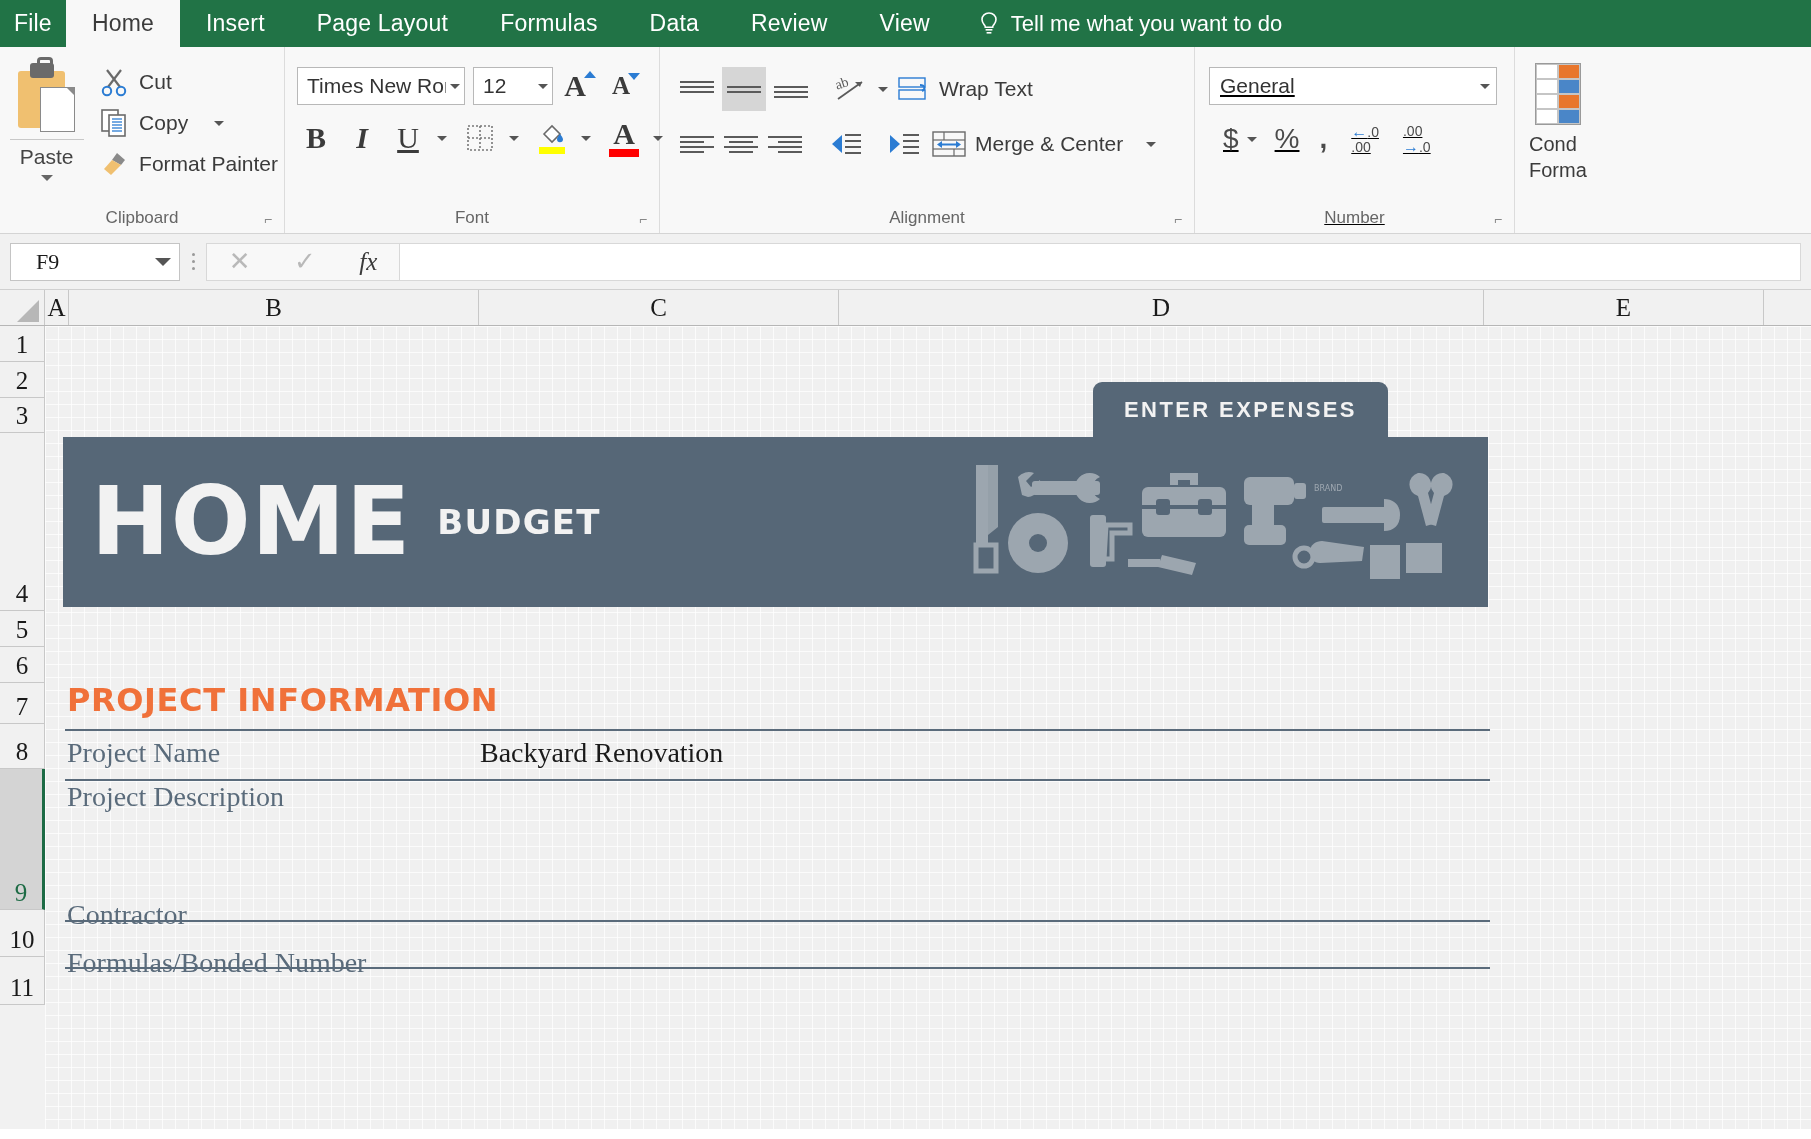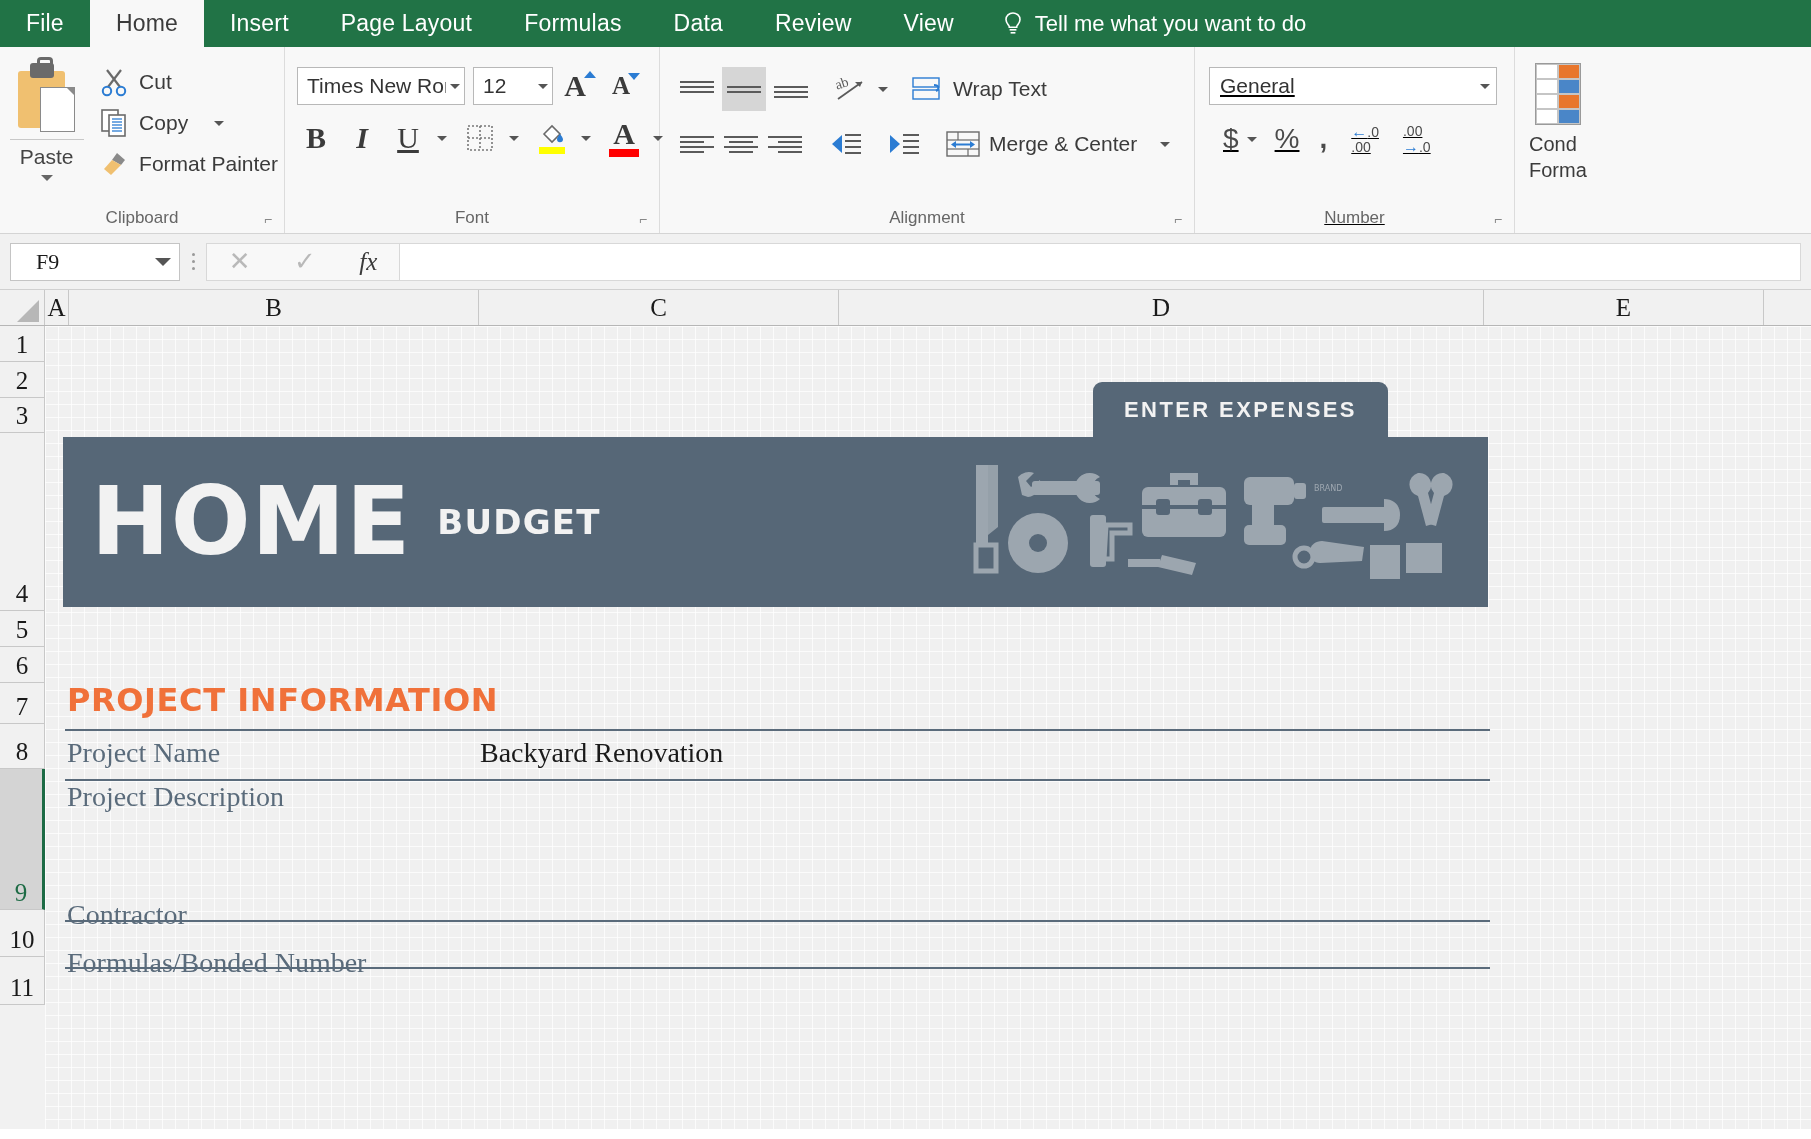--- a/index.html
+++ b/index.html
@@ -20,21 +20,21 @@
   }
   .tab {
     display: flex; align-items: center; justify-content: center;
     padding: 0 26px;
     color: #ffffff;
     font-size: 23px;
     letter-spacing: .2px;
     white-space: nowrap;
     cursor: default;
   }
-  .tab.file { padding: 0 26px; }
+  .tab.file { padding: 0 14px; }
   .tab.active {
     background: #f8f8f8;
     color: #3b3b3b;
   }
   .tellme {
     display: flex; align-items: center;
     padding: 0 14px 0 22px;
     color: #ffffff; font-size: 22px;
     white-space: nowrap;
   }
@@ -139,21 +139,21 @@
   .tri-dn { width:0;height:0;border-left:6px solid transparent;border-right:6px solid transparent;border-top:7px solid #2b7cd3; }
   .bid { font-size: 30px; color: #3b3b3b; font-family: "Liberation Serif", serif; }
   .smallcaret { width:0;height:0;border-left:5px solid transparent;border-right:5px solid transparent;border-top:5px solid #555; margin-left:2px; }
 
   
   .g-align { width: 535px; }
   .al-rows { display: flex; flex-direction: column; padding: 14px 0 0 18px; gap: 14px; }
   .alrow { display: flex; align-items: center; gap: 6px; }
   .lines { display: flex; flex-direction: column; gap: 3px; width: 34px; }
   .lines i { display: block; height: 2px; background: #5b5b5b; }
-  .wrapcmd { display: flex; align-items: center; gap: 9px; font-size: 21px; color: #3b3b3b; margin-left: 18px; white-space: nowrap; }
+  .wrapcmd { display: flex; align-items: center; gap: 9px; font-size: 21px; color: #3b3b3b; margin-left: 4px; white-space: nowrap; }
 
   
   .g-num { width: 320px; text-decoration: underline; }
   .num-wrap { display: flex; flex-direction: column; padding: 14px 0 0 14px; gap: 12px; }
   .numfmt {
     width: 288px; height: 38px; border: 1px solid #b8b8b8; background: #fff;
     display: flex; align-items: center; padding: 0 6px 0 10px; font-size: 21px; color: #333;
   }
   .numbtns { display: flex; align-items: center; gap: 6px; padding-left: 14px; }
   .nb { font-size: 28px; color: #4a4a4a; display: flex; align-items: center; height: 44px; }

